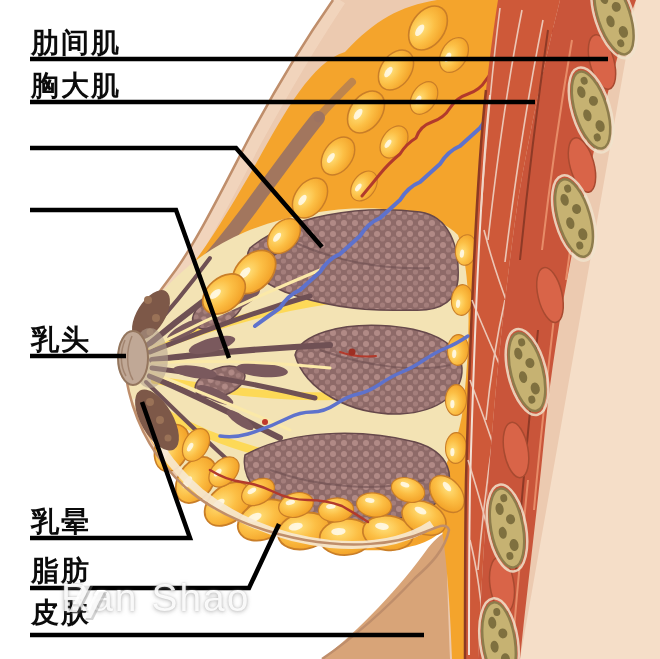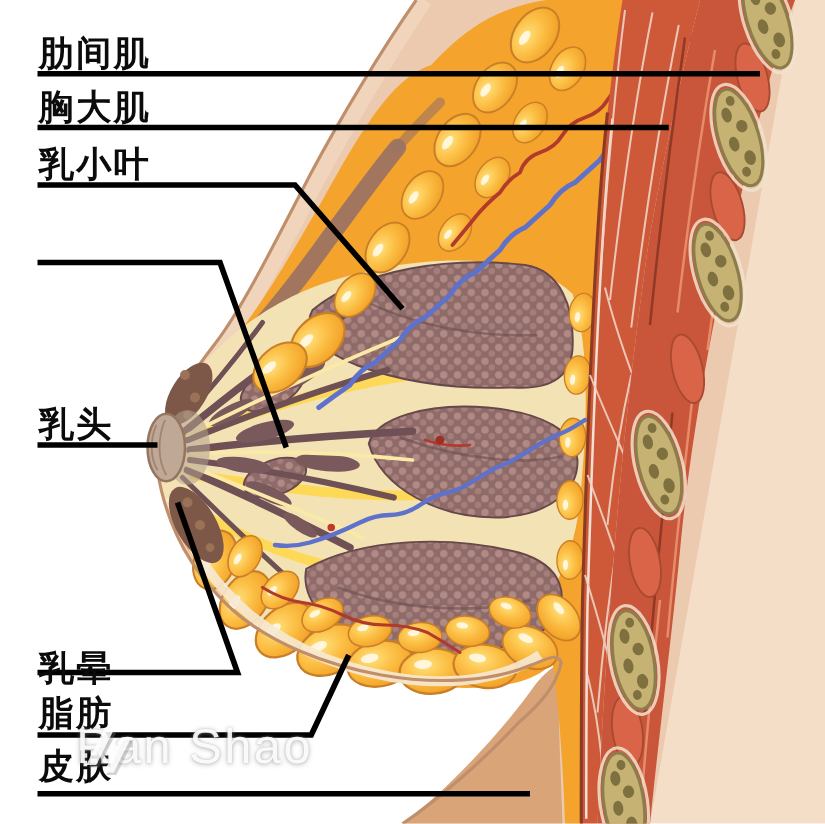--- a/index.html
+++ b/index.html
@@ -275,23 +275,22 @@
     <path d="M30,210 L176,210 L229,358"></path>
     <path d="M30,356 L126,356"></path>
     <path d="M30,538 L190,538 L142,402"></path>
     <path d="M30,588 L249,588 L279,524"></path>
     <path d="M30,635 L424,635"></path>
   </g>
 </svg>
 
 <div class="lbl" style="top:72px">胸大肌</div>
 <div class="lbl" style="top:29px">肋间肌</div>
-<div class="lbl" style="top:118px">乳小叶</div>
 <div class="lbl" style="top:326px">乳头</div>
-<div class="lbl" style="top:521px">乳晕</div>
+<div class="lbl" style="top:508px">乳晕</div>
 <div class="lbl" style="top:557px">脂肪</div>
 <div class="lbl" style="top:599px">皮肤</div>
 
 <div id="watermark">
   <svg width="46" height="48" viewBox="0 0 46 48">
     <g fill="rgba(130,130,130,0.35)" transform="translate(2,2)">
       <path d="M8,36 L22,8 L30,8 L16,36 Z"></path>
       <path d="M22,42 L36,14 L44,14 L30,42 Z"></path>
     </g>
     <g fill="rgba(255,255,255,0.85)">

